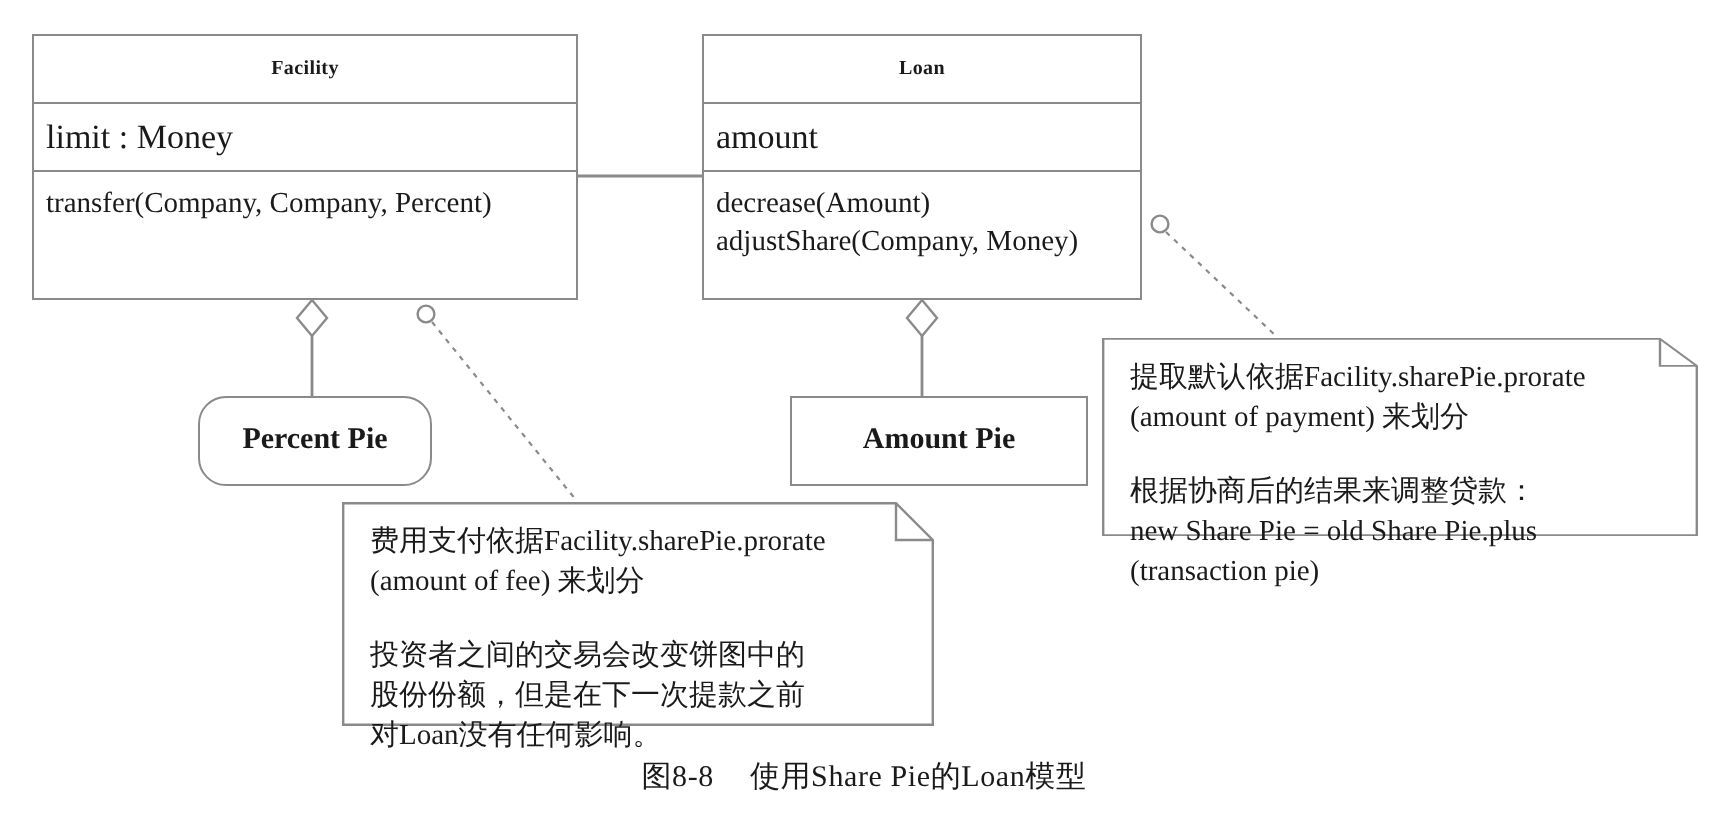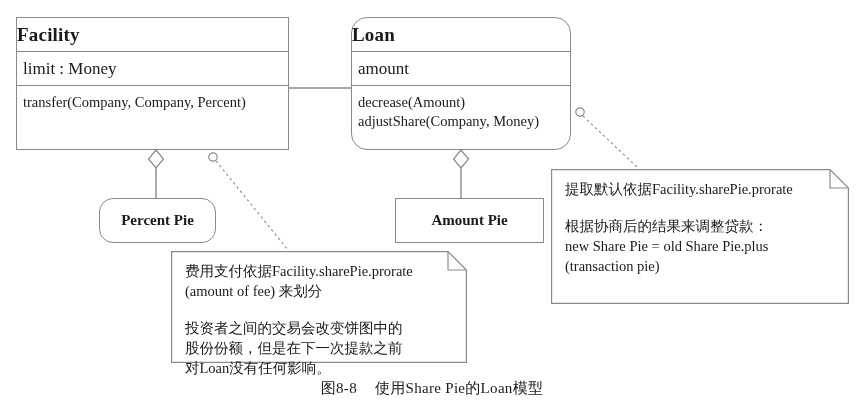--- a/index.html
+++ b/index.html
@@ -22,22 +22,23 @@
     height: 413px;
   }
   
   .uml-class {
     position: absolute;
     border: 1px solid #8a8a8a;
     background: #ffffff;
     box-sizing: border-box;
   }
   .uml-class .cls-title {
+    text-align: center;
     font-weight: bold;
-    font-size: 19px;
+    font-size: 10px;
     line-height: 34px;
     height: 34px;
     border-bottom: 1px solid #8a8a8a;
     box-sizing: border-box;
     letter-spacing: 0.2px;
   }
   .uml-class .cls-attrs {
     height: 34px;
     border-bottom: 1px solid #8a8a8a;
     box-sizing: border-box;
@@ -49,21 +50,21 @@
     box-sizing: border-box;
     padding: 7px 6px 0 6px;
     font-size: 14.5px;
     line-height: 19px;
   }
   .uml-class .cls-ops div {
     white-space: nowrap;
   }
 
   #class-facility { left: 16px;  top: 17px; width: 273px; height: 133px; }
-  #class-loan     { left: 351px; top: 17px; width: 220px; height: 133px; border-radius: 16px; }
+  #class-loan     { left: 351px; top: 17px; width: 220px; height: 133px; }
 
   
   .pie-box {
     position: absolute;
     border: 1px solid #8a8a8a;
     background: #ffffff;
     box-sizing: border-box;
     text-align: center;
     font-weight: bold;
     font-size: 15px;
@@ -94,21 +95,21 @@
   }
   .note .note-text p {
     margin: 0 0 0 0;
   }
   .note .note-text p.gap {
     margin-top: 17px;
   }
   .note .note-text .line { white-space: nowrap; }
 
   #note-left  { left: 171px; top: 251px; width: 296px; height: 112px; }
-  #note-right { left: 551px; top: 169px; width: 298px; height: 135px; }
+  #note-right { left: 551px; top: 169px; width: 298px; height: 99px; }
 
   
   #figure-caption {
     position: absolute;
     left: 0;
     top: 379px;
     width: 864px;
     text-align: center;
     font-size: 15px;
     letter-spacing: 0.3px;
@@ -183,20 +184,21 @@
 </div>
 
 <div class="note" id="note-right">
   <svg class="note-shape" viewBox="0 0 298 135" preserveAspectRatio="none" xmlns="http://www.w3.org/2000/svg">
     <path d="M0.6,0.6 H279 L297.4,19 V134.4 H0.6 Z" fill="#ffffff" stroke="#8a8a8a" stroke-width="1.2"></path>
     <path d="M279,0.6 V19 H297.4" fill="none" stroke="#8a8a8a" stroke-width="1.2"></path>
   </svg>
   <div class="note-text">
     <p>
       <span class="line">提取默认依据Facility.sharePie.prorate</span><br>
+      <span class="line">(amount of payment) 来划分</span>
     </p>
     <p class="gap">
       <span class="line">根据协商后的结果来调整贷款：</span><br>
       <span class="line">new Share Pie = old Share Pie.plus</span><br>
       <span class="line">(transaction pie)</span>
     </p>
   </div>
 </div>
 
 <div id="figure-caption">

